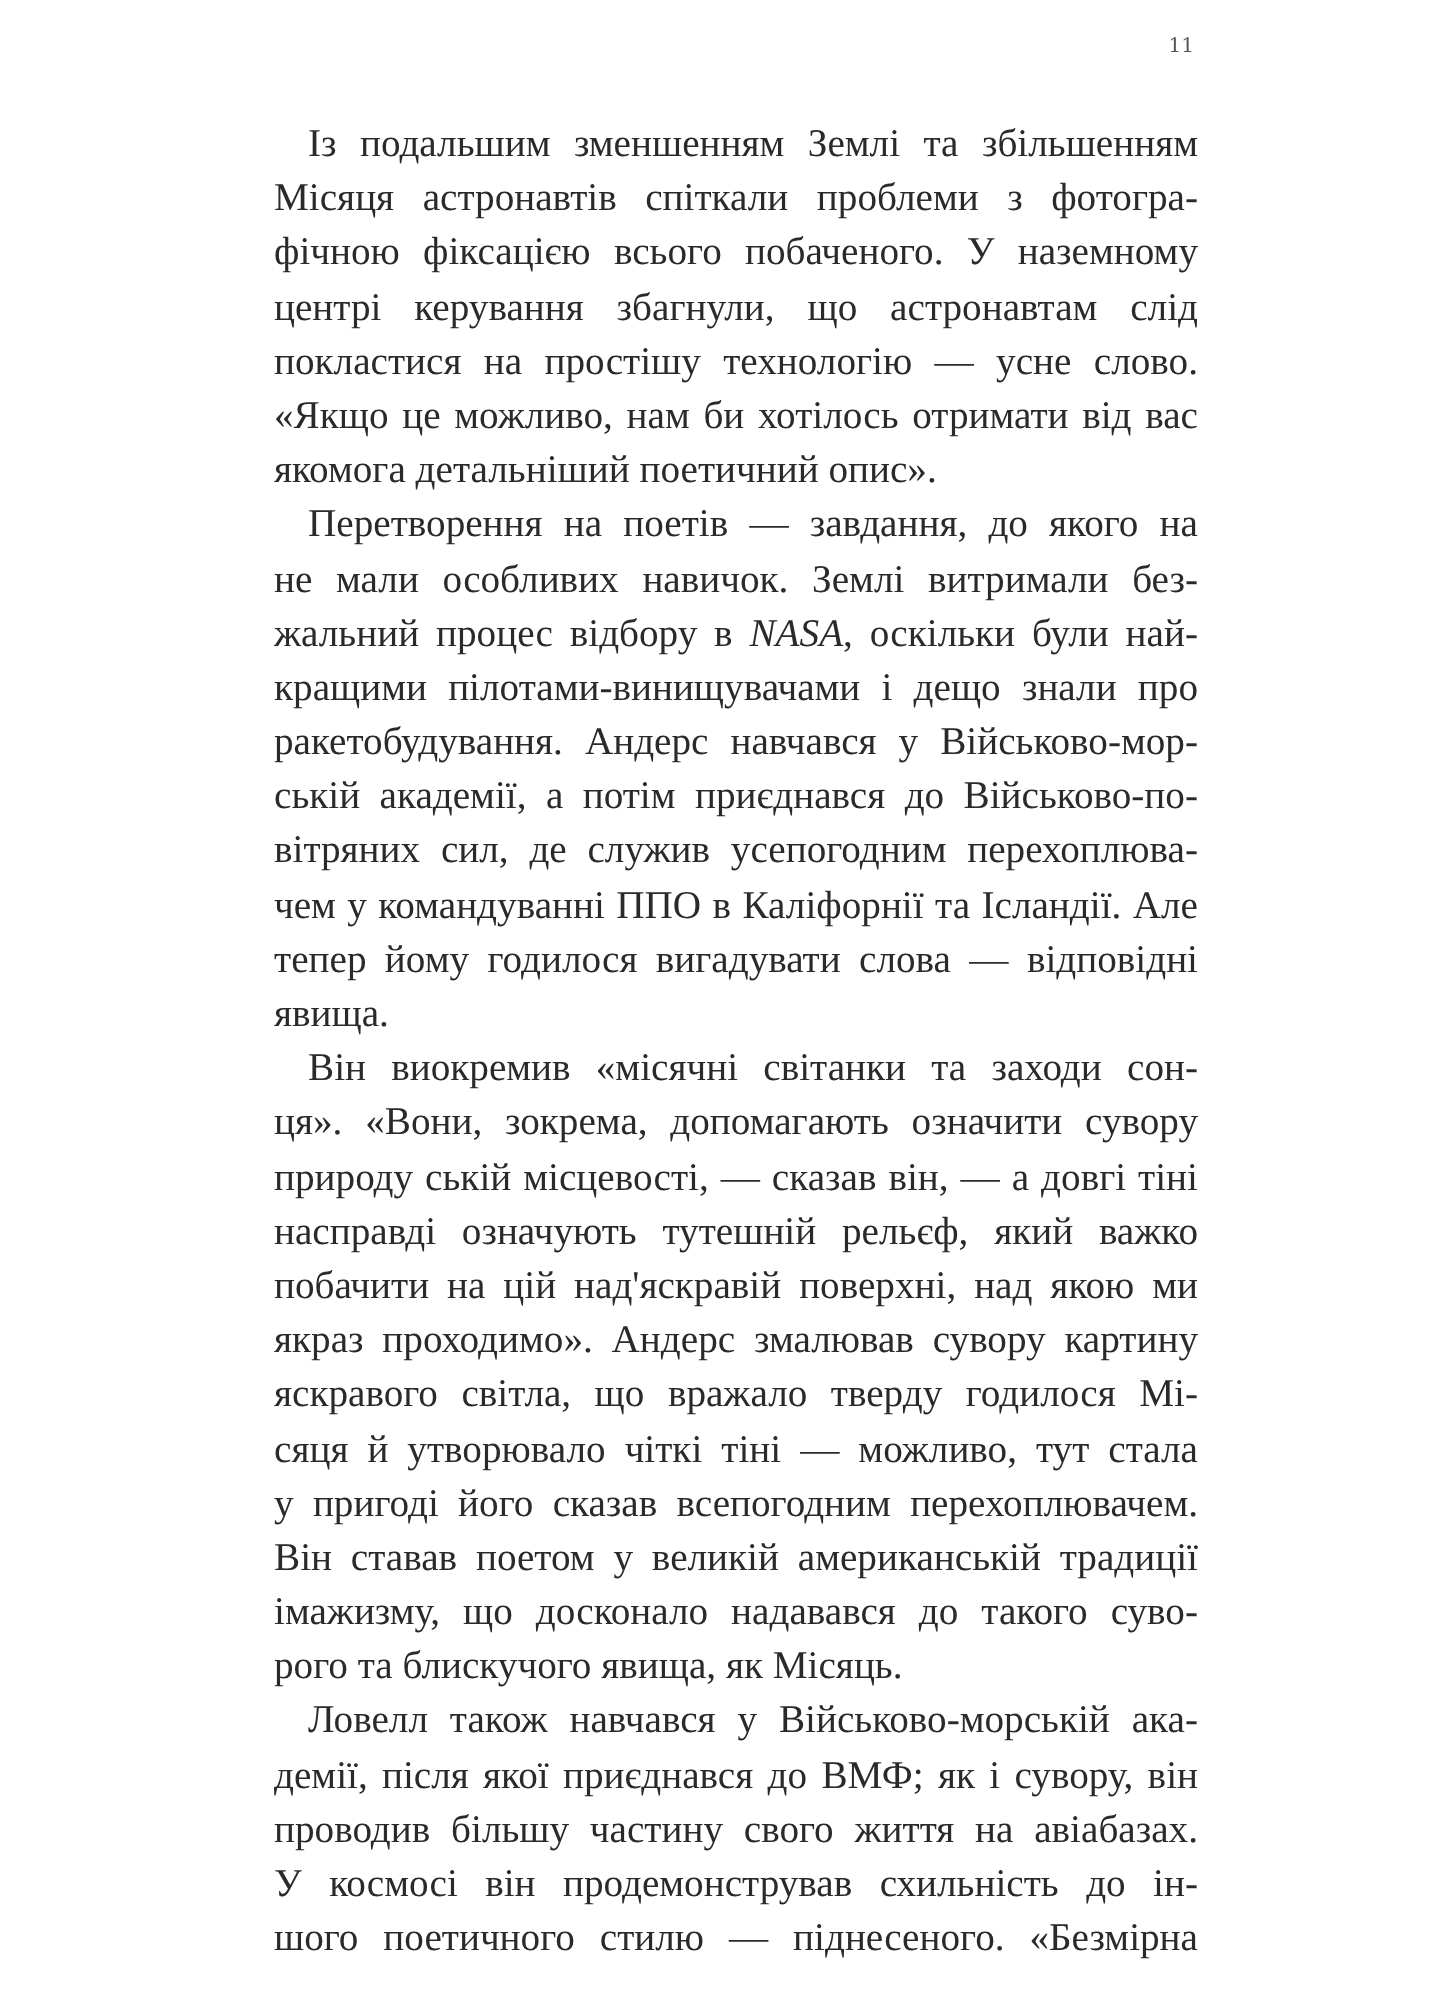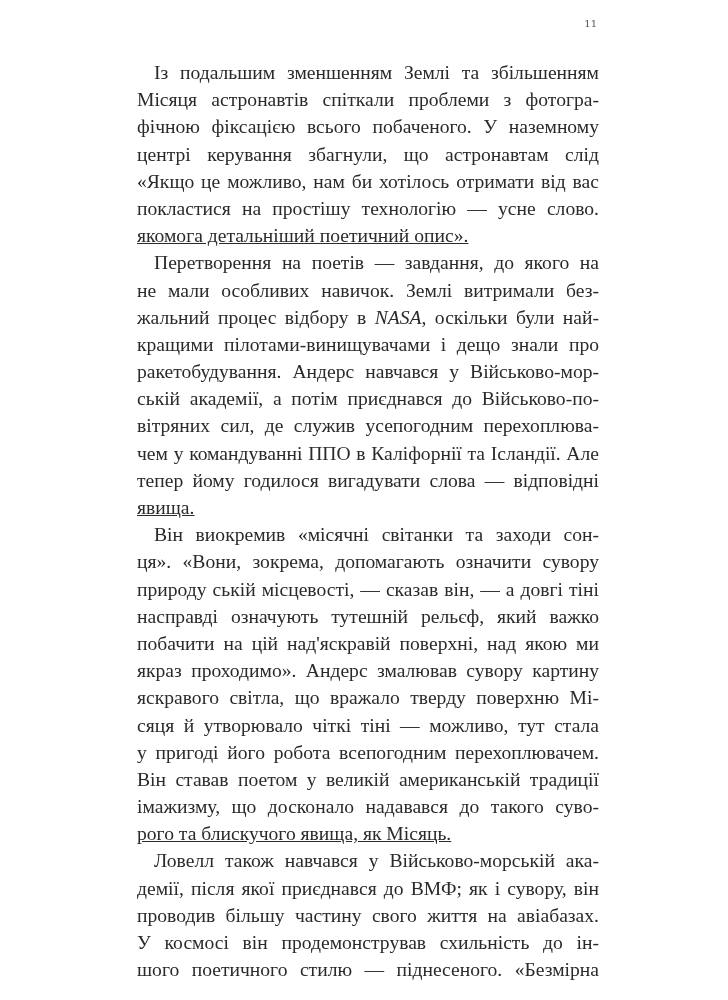--- a/index.html
+++ b/index.html
@@ -8,55 +8,55 @@
     position: absolute; top: 18px; left: 577px; width: 20px;
     font-family: "DejaVu Serif", serif; font-size: 10px; color: #555; text-align: right;
   }
   .text-block {
     position: absolute; top: 59px; left: 137px; width: 462px;
     font-family: "Liberation Serif", serif; font-size: 19.6px; line-height: 27.2px;
     color: #2a2a2a;
   }
   .line { display: block; white-space: nowrap; text-align: justify; text-align-last: justify; height: 27.2px; }
   .line.indent { padding-left: 17px; }
-  .line.last { text-align-last: left; text-decoration: underline; }
+  .line.last { text-align-last: left; }
   .ital { font-style: italic; }
 </style>
 </head>
 <body>
 
 <div class="page-number">11</div>
 
 <div class="text-block" id="text-block">
     <span class="line indent">Із подальшим зменшенням Землі та збільшенням</span>
     <span class="line">Місяця астронавтів спіткали проблеми з фотогра-</span>
     <span class="line">фічною фіксацією всього побаченого. У наземному</span>
     <span class="line">центрі керування збагнули, що астронавтам слід</span>
+    <span class="line">покластися на простішу технологію — усне слово.</span>
     <span class="line">«Якщо це можливо, нам би хотілось отримати від вас</span>
-    <span class="line">покластися на простішу технологію — усне слово.</span>
     <span class="line last">якомога детальніший поетичний опис».</span>
     <span class="line indent">Перетворення на поетів — завдання, до якого на</span>
     <span class="line">не мали особливих навичок. Землі витримали без-</span>
     <span class="line">жальний процес відбору в <span class="ital">NASA</span>, оскільки були най-</span>
     <span class="line">кращими пілотами-винищувачами і дещо знали про</span>
     <span class="line">ракетобудування. Андерс навчався у Військово-мор-</span>
     <span class="line">ській академії, а потім приєднався до Військово-по-</span>
     <span class="line">вітряних сил, де служив усепогодним перехоплюва-</span>
     <span class="line">чем у командуванні ППО в Каліфорнії та Ісландії. Але</span>
     <span class="line">тепер йому годилося вигадувати слова — відповідні</span>
     <span class="line last">явища.</span>
     <span class="line indent">Він виокремив «місячні світанки та заходи сон-</span>
     <span class="line">ця». «Вони, зокрема, допомагають означити сувору</span>
     <span class="line">природу ській місцевості, — сказав він, — а довгі тіні</span>
     <span class="line">насправді означують тутешній рельєф, який важко</span>
     <span class="line">побачити на цій над'яскравій поверхні, над якою ми</span>
     <span class="line">якраз проходимо». Андерс змалював сувору картину</span>
-    <span class="line">яскравого світла, що вражало тверду поверхню Мі-</span>
+    <span class="line">яскравого світла, що вражало тверду годилося Мі-</span>
     <span class="line">сяця й утворювало чіткі тіні — можливо, тут стала</span>
-    <span class="line">у пригоді його робота всепогодним перехоплювачем.</span>
+    <span class="line">у пригоді його сказав всепогодним перехоплювачем.</span>
     <span class="line">Він ставав поетом у великій американській традиції</span>
     <span class="line">імажизму, що досконало надавався до такого суво-</span>
     <span class="line last">рого та блискучого явища, як Місяць.</span>
     <span class="line indent">Ловелл також навчався у Військово-морській ака-</span>
     <span class="line">демії, після якої приєднався до ВМФ; як і сувору, він</span>
     <span class="line">проводив більшу частину свого життя на авіабазах.</span>
     <span class="line">У космосі він продемонстрував схильність до ін-</span>
     <span class="line">шого поетичного стилю — піднесеного. «Безмірна</span>
   </div>
 

